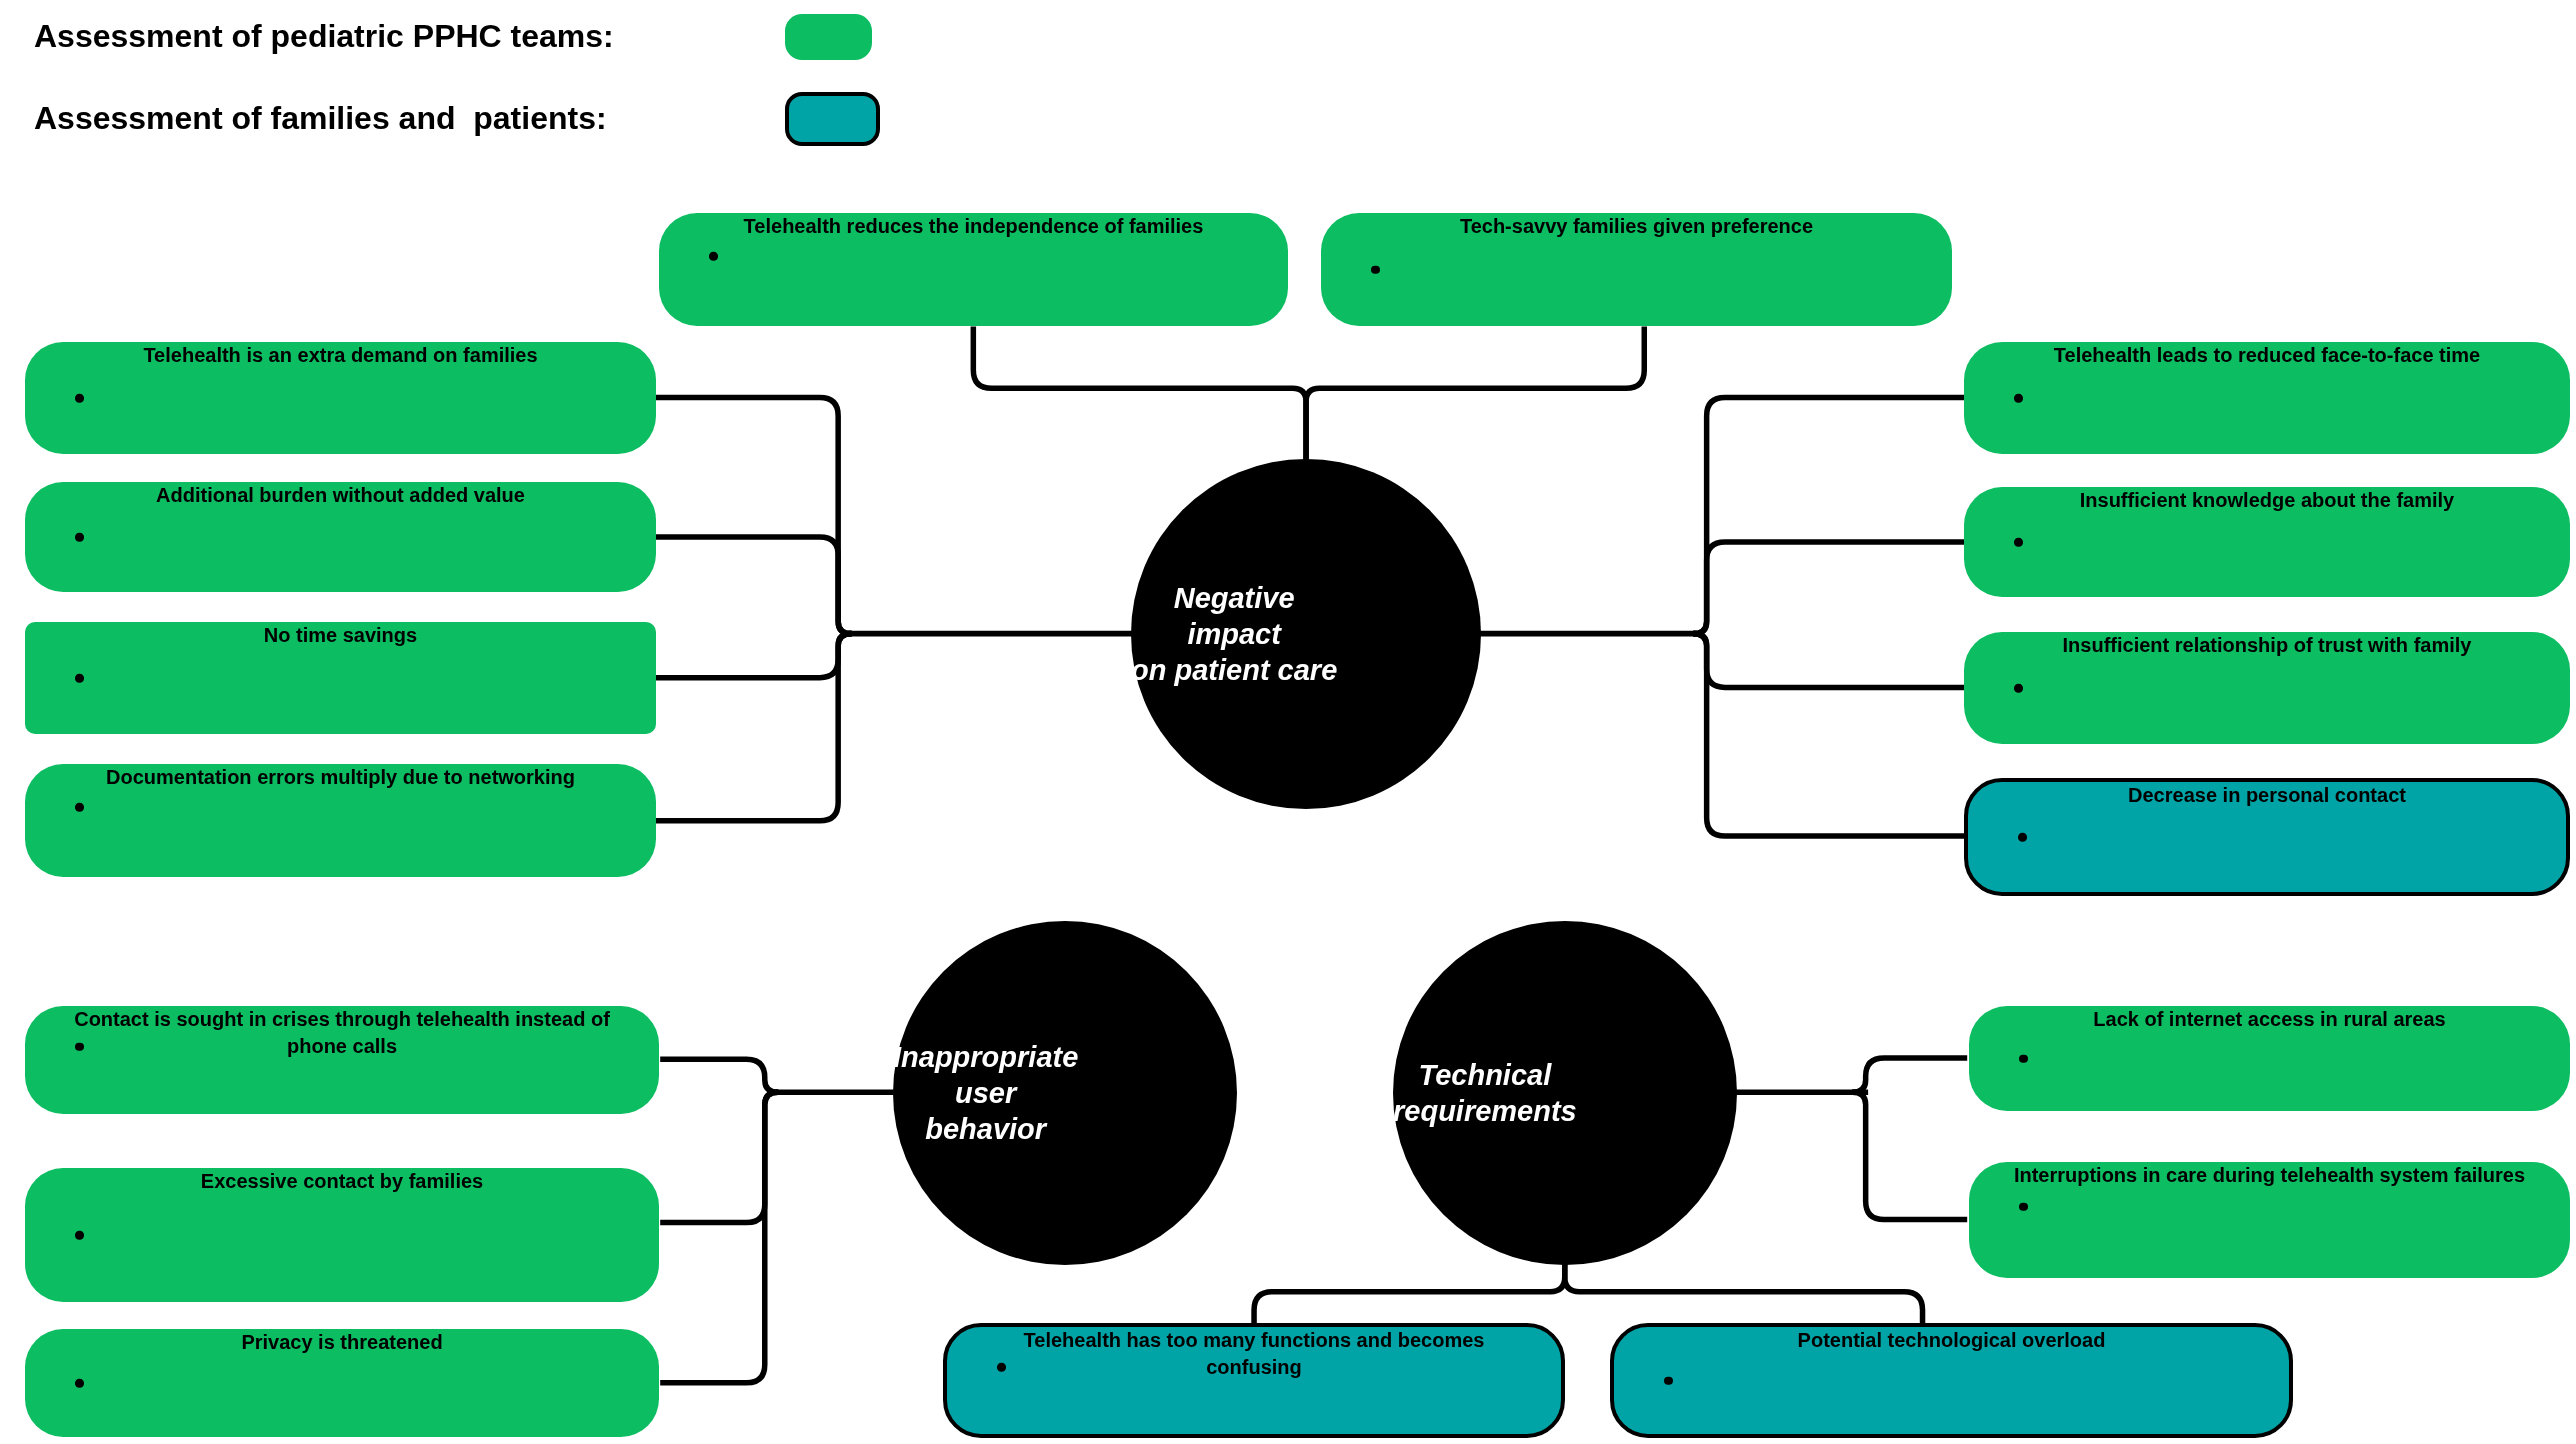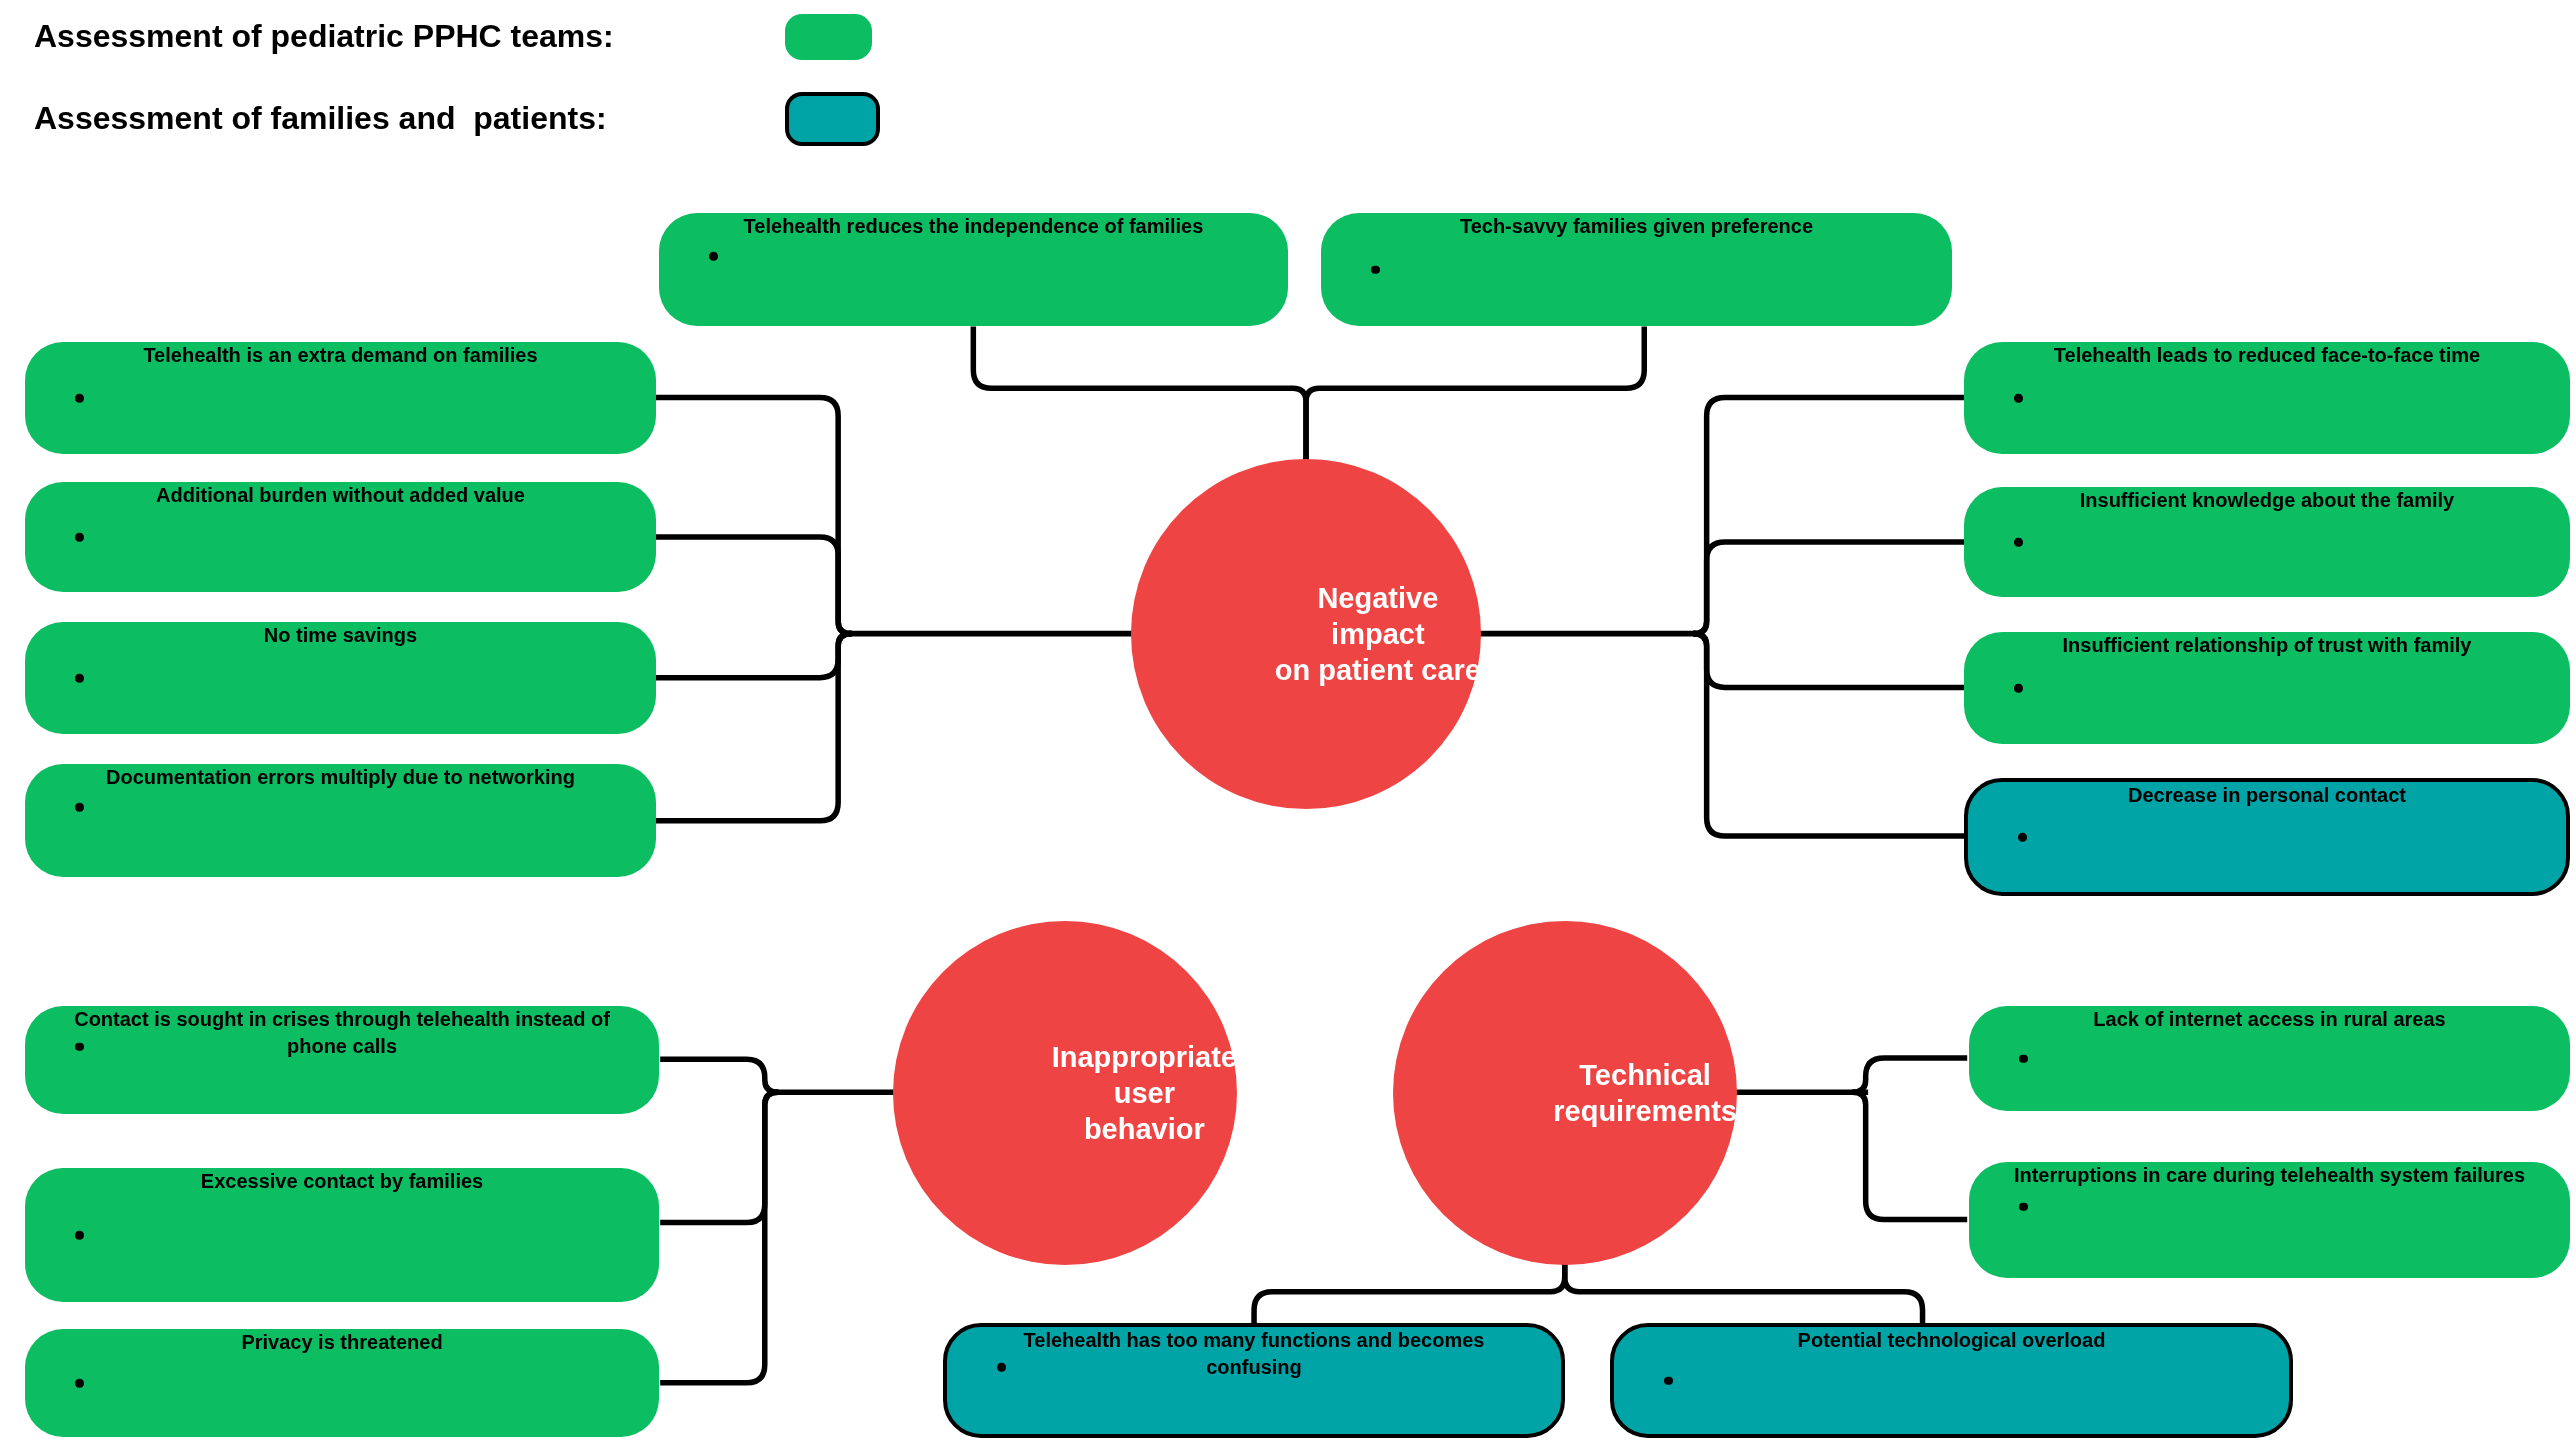--- a/index.html
+++ b/index.html
@@ -21,22 +21,22 @@
         padding:0 43px;box-sizing:border-box;}
   .node.family{background:#00a4a6;border:4.9px solid #000;}
   .node.rt{padding:0 37px;}
   .node.narrow-pad{padding:0 67px;}
   .node-label{font-size:20px;font-weight:bold;color:#000;line-height:27px;}
   .bullet{position:absolute;left:50px;top:50%;transform:translateY(-50%);
           width:8.6px;height:8.6px;border-radius:50%;background:#000;}
   .node.two-line .bullet{top:calc(50% - 13.5px);}
 
   
-  .central{position:absolute;background:#ef4444;border-radius:50%;display:flex;
-           align-items:center;justify-content:flex-end;text-align:center;}
+  .central{position:absolute;background:#000000;border-radius:50%;display:flex;
+           align-items:center;justify-content:flex-start;text-align:center;font-style:italic;}
   .central-label{font-size:29px;font-weight:bold;color:#ffffff;line-height:1.25;
                  white-space:pre-line;}
 </style>
 </head>
 <body>
 
 <div class="canvas">
 
   <svg class="wires" viewBox="0 0 4211 2361">
 
@@ -84,21 +84,21 @@
   </div>
 
   <div class="node" style="left:25px;top:342px;width:631px;height:112px;">
     <span class="bullet"></span>
     <span class="node-label">Telehealth is an extra demand on families</span>
   </div>
   <div class="node" style="left:25px;top:482px;width:631px;height:110px;">
     <span class="bullet"></span>
     <span class="node-label">Additional burden without added value</span>
   </div>
-  <div class="node" style="left:25px;top:622px;width:631px;height:112px;">
+  <div class="node" style="left:25px;top:622px;width:631px;height:112px;border-radius:10px;">
     <span class="bullet"></span>
     <span class="node-label">No time savings</span>
   </div>
   <div class="node narrow-pad two-line" style="left:25px;top:764px;width:631px;height:113px;">
     <span class="bullet"></span>
     <span class="node-label">Documentation errors multiply due to networking</span>
   </div>
 
   <div class="node narrow-pad two-line" style="left:659px;top:213px;width:629px;height:113px;">
     <span class="bullet"></span>

